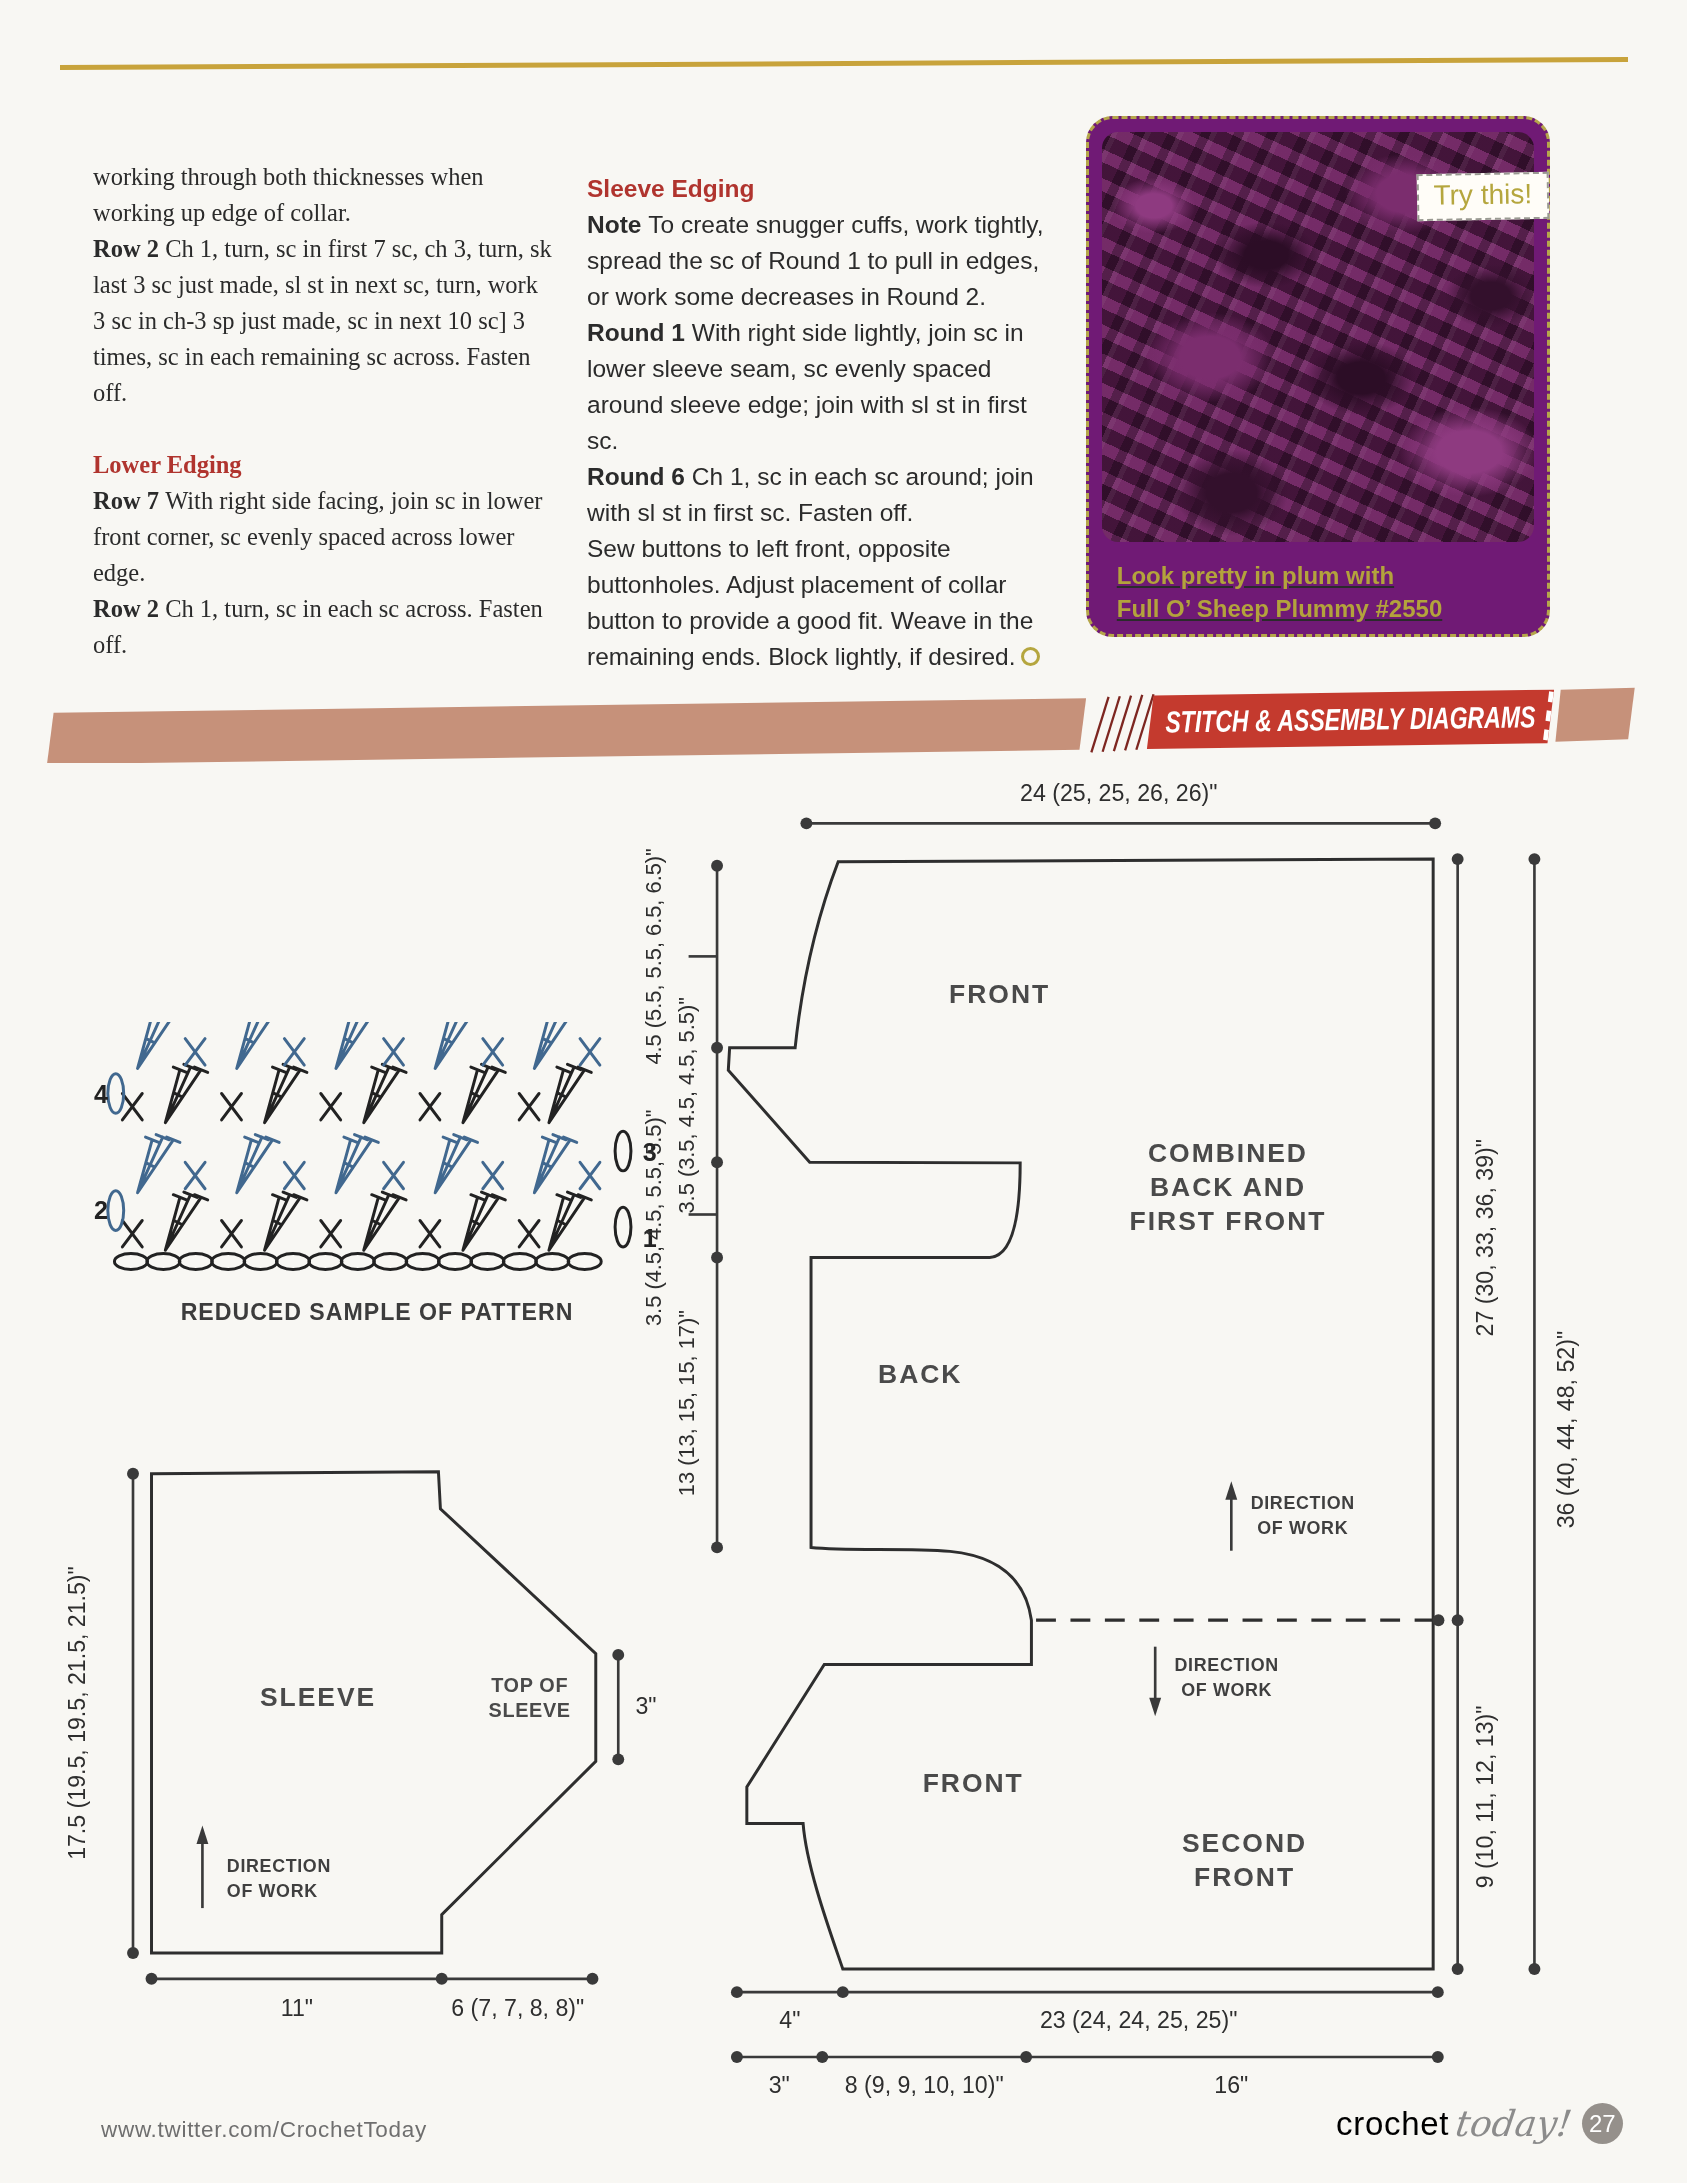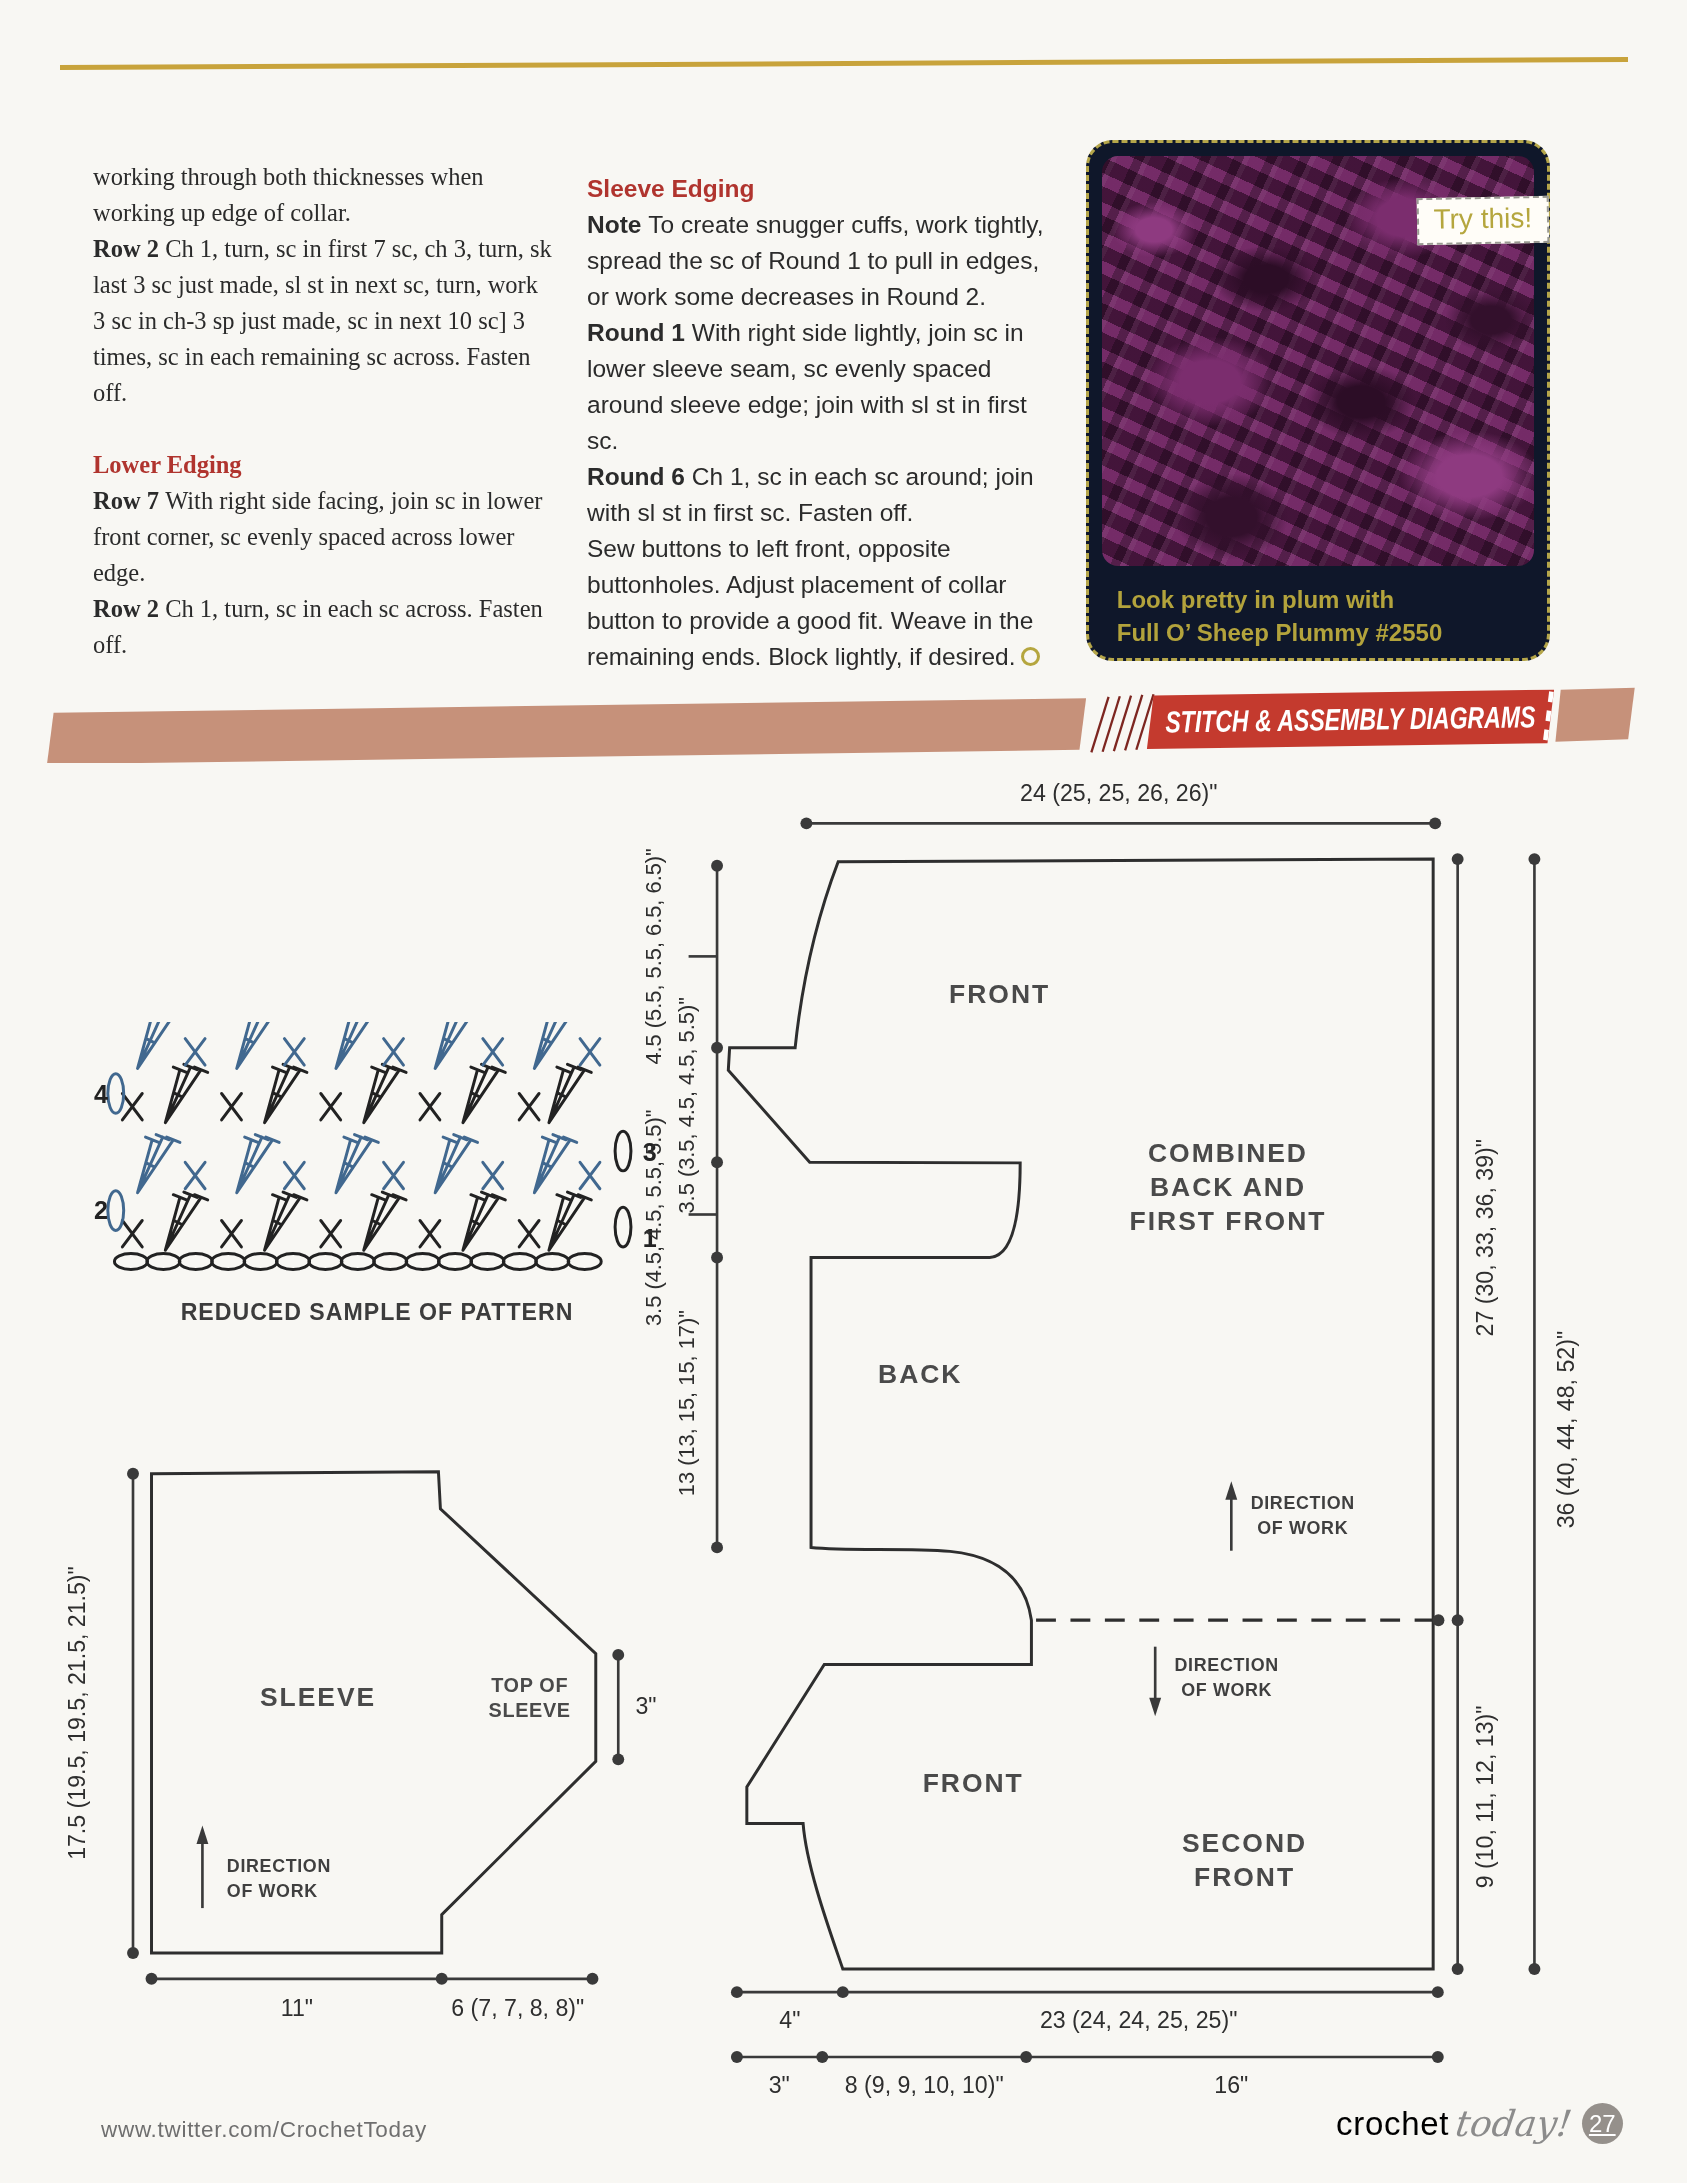--- a/index.html
+++ b/index.html
@@ -15,22 +15,22 @@
   
   .txtcol{width:463px;font-size:24.5px;line-height:36px;}
   #col-left{left:93px;top:159px;font-family:Liberation Serif, serif;}
   #col-mid{left:587px;top:159px;}
   .txtcol p{margin:0 0 0 0;}
   .txtcol b{font-weight:bold;}
   .txtcol h3{margin:36px 0 0 0;font-size:24.5px;line-height:36px;color:#b0342e;}
   .txtcol h3.first{margin-top:12px;}
   .endmark{display:inline-block;width:13.2px;height:13.2px;border:3.3px solid #b5a63e;border-radius:50%;vertical-align:-1.3px;margin-left:5.3px;}
   
-  #swatch-card{left:1086px;top:140px;width:464px;height:521px;background:#0f172a;
-    border:3.3px dashed #b5a64a;border-radius:26.5px;box-sizing:border-box;padding:13.2px;}
+  #swatch-card{left:1086px;top:116px;width:464px;height:521px;background:#701a75;
+    border:3.3px dashed #b5a64a;border-radius:26.5px;box-sizing:border-box;padding:13.2px;text-decoration:underline;}
   #swatch-photo{position:relative;width:100%;height:410px;border-radius:16px;
     background:
       radial-gradient(60px 40px at 12% 18%, #8e3a80 0 30%, transparent 70%),
       radial-gradient(73px 46px at 38% 30%, #2c0d26 0 30%, transparent 72%),
       radial-gradient(79px 53px at 70% 15%, #7b2d6e 0 35%, transparent 75%),
       radial-gradient(66px 46px at 90% 40%, #33102c 0 30%, transparent 70%),
       radial-gradient(86px 60px at 25% 55%, #7b2d6e 0 35%, transparent 75%),
       radial-gradient(79px 53px at 60% 60%, #2c0d26 0 30%, transparent 70%),
       radial-gradient(93px 60px at 85% 78%, #8e3a80 0 35%, transparent 75%),
       radial-gradient(79px 60px at 30% 88%, #33102c 0 32%, transparent 72%),
@@ -56,21 +56,21 @@
   .dim{stroke:#3a3a3a;stroke-width:4;fill:none;}
   .dot{fill:#3a3a3a;stroke:none;}
   .stitch-black{stroke:#222;stroke-width:4.5;fill:none;stroke-linecap:round;}
   .stitch-blue{stroke:#41688f;stroke-width:4.5;fill:none;stroke-linecap:round;}
   
   #footer-url{left:101px;top:2117px;font-size:22.5px;letter-spacing:0.7px;color:#6f6f6f;}
   #footer-logo{left:1336px;top:2103px;width:311px;display:flex;align-items:center;}
   #logo-crochet{font-size:33px;color:#000000;letter-spacing:0.7px;}
   #logo-today{font-size:36px;color:#8c8c8c;font-style:italic;font-family:"DejaVu Serif",serif;margin-left:6.6px;transform:skewX(-8deg);}
   #page-badge{width:41px;height:41px;border-radius:50%;background:#95908b;color:#fff;
-    font-size:24px;display:flex;align-items:center;justify-content:center;margin-left:10.6px;text-decoration:underline;}
+    font-size:24px;display:flex;align-items:center;justify-content:center;margin-left:10.6px;}
 </style>
 </head>
 <body>
 
 <div class="abs" id="gold-rule"></div>
 
 <div class="abs txtcol" id="col-left">
   <p><b></b><span>working through both thicknesses when working up edge of collar.</span></p>
   <p><b>Row 2 </b><span>Ch 1, turn, sc in first 7 sc, ch 3, turn, sk last 3 sc just made, sl st in next sc, turn, work 3 sc in ch-3 sp just made, sc in next 10 sc] 3 times, sc in each remaining sc across. Fasten off.</span></p>
   <h3>Lower Edging</h3>

